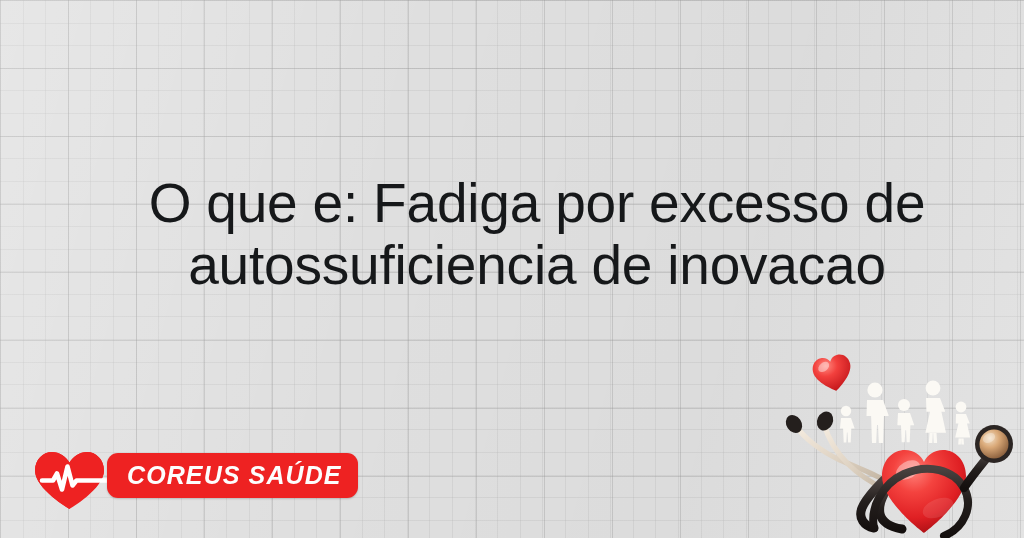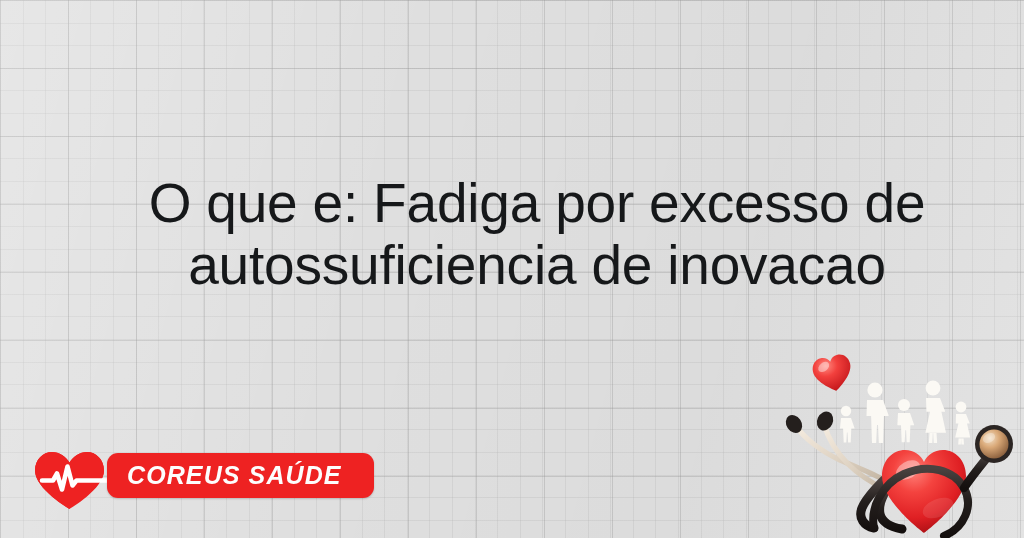--- a/index.html
+++ b/index.html
@@ -85,21 +85,21 @@
     left: 0;
     top: 0;
     width: 80px;
     height: 62px;
   }
   #brand-badge {
     position: absolute;
     left: 76px;
     top: 4px;
     height: 45px;
-    padding: 0 32px 0 20px;
+    padding: 0 16px 0 20px;
     display: flex;
     align-items: center;
     background: #ee2222;
     border-radius: 11px;
     box-shadow: 0 1px 2px rgba(0,0,0,0.18);
   }
   #brand-badge-text {
     color: #fdfdfd;
     font-family: "Liberation Sans", sans-serif;
     font-size: 25px;

